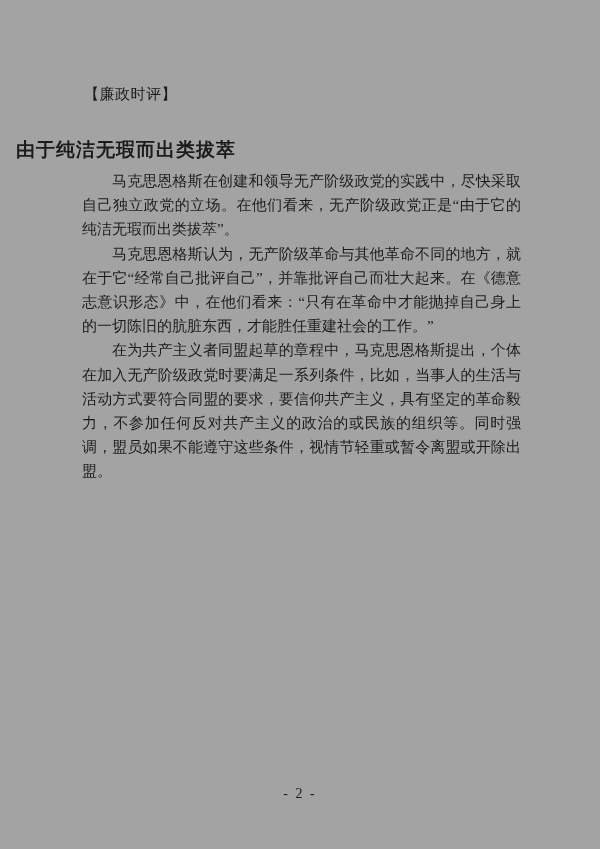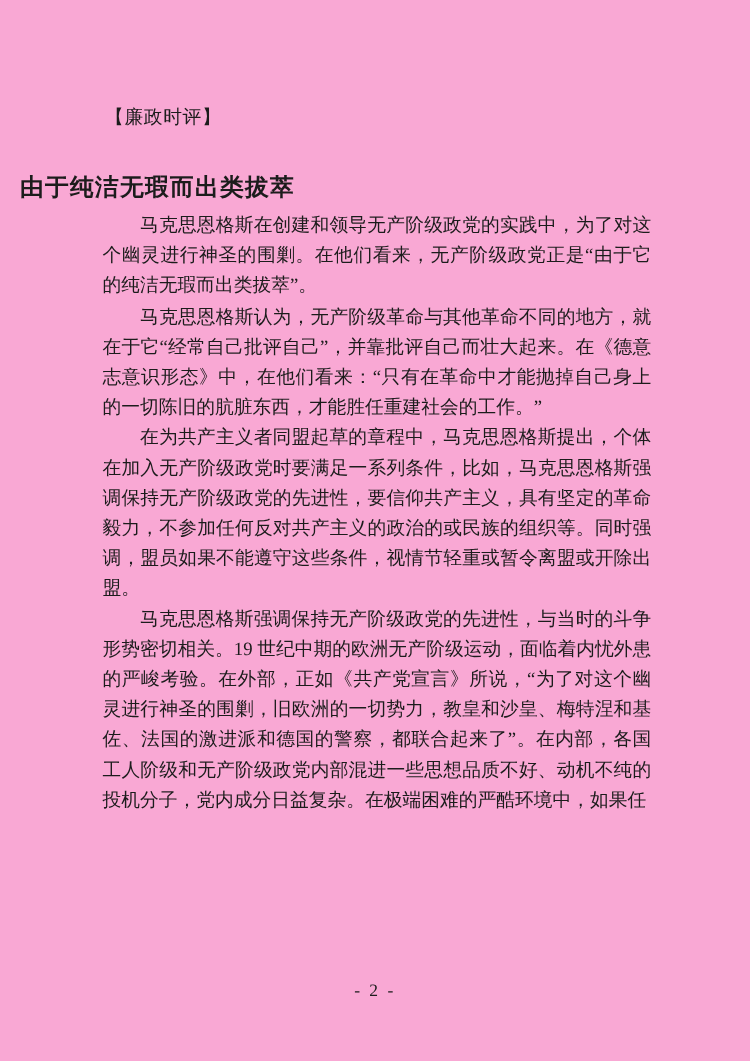--- a/index.html
+++ b/index.html
@@ -4,21 +4,21 @@
 <style>
   html, body {
     margin: 0;
     padding: 0;
     background: #ffffff;
   }
   .page {
     position: relative;
     width: 600px;
     height: 849px;
-    background: #f9a8d4;
+    background: #a3a3a3;
     color: #1c1c1c;
     font-family: "Liberation Serif", serif;
     overflow: hidden;
   }
   .header {
     position: absolute;
     left: 84px;
     top: 84px;
     font-size: 15px;
     line-height: 20px;
@@ -61,20 +61,19 @@
 </style>
 </head>
 <body>
 
 <div class="page">
   <div class="header">【廉政时评】</div>
 
   <h1 class="title">由于纯洁无瑕而出类拔萃</h1>
 
   <div class="content">
-    <p>马克思恩格斯在创建和领导无产阶级政党的实践中，为了对这个幽灵进行神圣的围剿。在他们看来，无产阶级政党正是“由于它的纯洁无瑕而出类拔萃”。</p>
+    <p>马克思恩格斯在创建和领导无产阶级政党的实践中，尽快采取自己独立政党的立场。在他们看来，无产阶级政党正是“由于它的纯洁无瑕而出类拔萃”。</p>
     <p>马克思恩格斯认为，无产阶级革命与其他革命不同的地方，就在于它“经常自己批评自己”，并靠批评自己而壮大起来。在《德意志意识形态》中，在他们看来：“只有在革命中才能抛掉自己身上的一切陈旧的肮脏东西，才能胜任重建社会的工作。”</p>
-    <p>在为共产主义者同盟起草的章程中，马克思恩格斯提出，个体在加入无产阶级政党时要满足一系列条件，比如，马克思恩格斯强调保持无产阶级政党的先进性，要信仰共产主义，具有坚定的革命毅力，不参加任何反对共产主义的政治的或民族的组织等。同时强调，盟员如果不能遵守这些条件，视情节轻重或暂令离盟或开除出盟。</p>
-    <p>马克思恩格斯强调保持无产阶级政党的先进性，与当时的斗争形势密切相关。19 世纪中期的欧洲无产阶级运动，面临着内忧外患的严峻考验。在外部，正如《共产党宣言》所说，“为了对这个幽灵进行神圣的围剿，旧欧洲的一切势力，教皇和沙皇、梅特涅和基佐、法国的激进派和德国的警察，都联合起来了”。在内部，各国工人阶级和无产阶级政党内部混进一些思想品质不好、动机不纯的投机分子，党内成分日益复杂。在极端困难的严酷环境中，如果任</p>
+    <p>在为共产主义者同盟起草的章程中，马克思恩格斯提出，个体在加入无产阶级政党时要满足一系列条件，比如，当事人的生活与活动方式要符合同盟的要求，要信仰共产主义，具有坚定的革命毅力，不参加任何反对共产主义的政治的或民族的组织等。同时强调，盟员如果不能遵守这些条件，视情节轻重或暂令离盟或开除出盟。</p>
   </div>
 
   <div class="footer">- 2 -</div>
 </div>
 
 </body></html>

